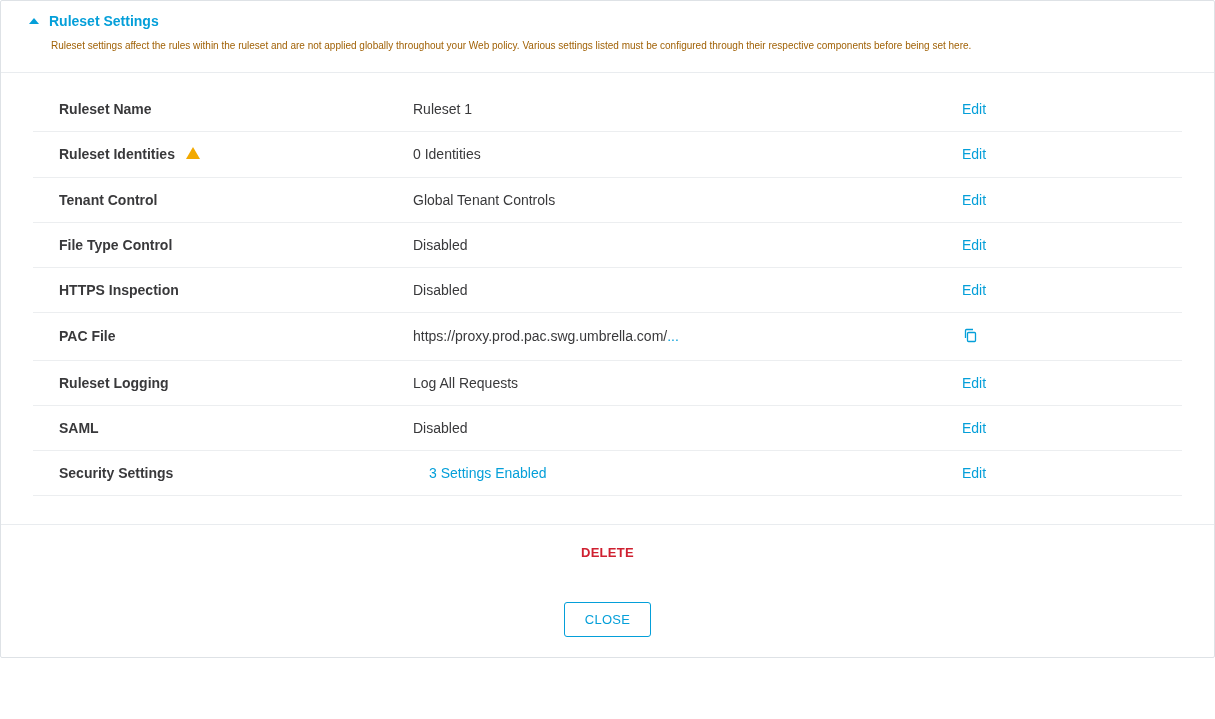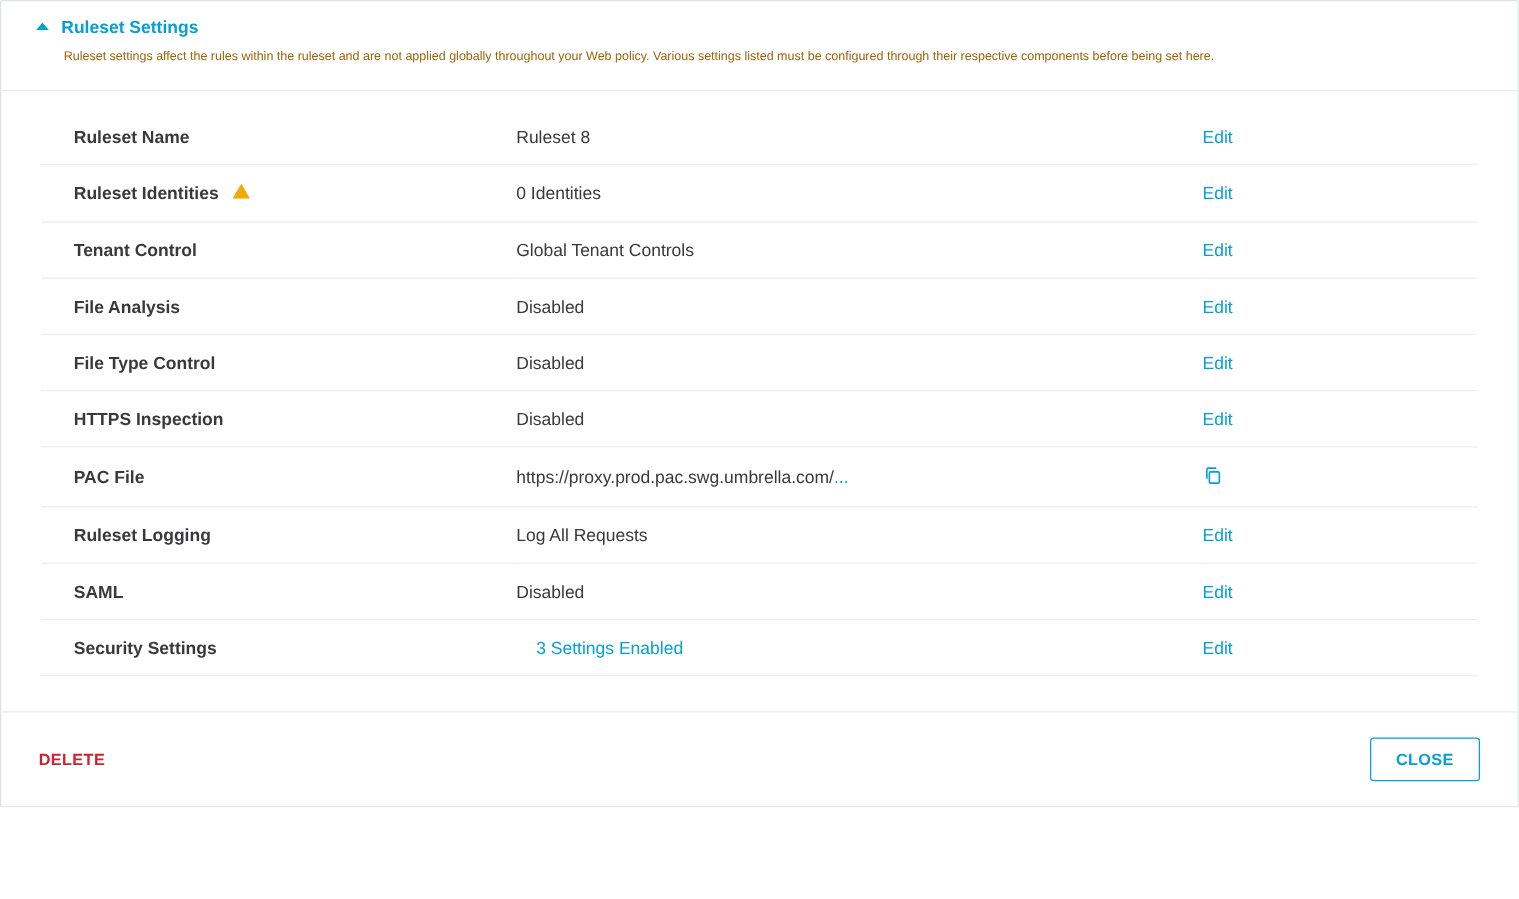--- a/index.html
+++ b/index.html
@@ -98,40 +98,42 @@
     color: #049fd9;
     cursor: pointer;
     display: inline-block;
   }
   .panel-footer {
     border-top: 1px solid #e9ecef;
     display: flex;
     justify-content: space-between;
     align-items: center;
     padding: 20px 30px 20px 30px;
+    flex-direction: column;
   }
   .delete-btn {
     color: #cf2030;
     font-weight: 700;
     font-size: 13px;
     letter-spacing: 0.3px;
     cursor: pointer;
     background: none;
     border: none;
   }
   .close-btn {
     border: 1px solid #049fd9;
     background: #fff;
     color: #049fd9;
-    font-weight: 700;
+    font-weight: 400;
     font-size: 13px;
     padding: 9px 20px;
     border-radius: 3px;
     cursor: pointer;
     letter-spacing: 0.3px;
+    margin-top: 42px;
   }
   .pac-url { white-space: nowrap; }
   .pac-ellipsis { color: #049fd9; }
 </style>
 </head>
 <body>
 
 <div class="panel">
 
   <div class="panel-header">
@@ -140,21 +142,21 @@
   </div>
 
   <div class="panel-desc">Ruleset settings affect the rules within the ruleset and are not applied globally throughout your Web policy. Various settings listed must be configured through their respective components before being set here.</div>
 
   <div class="panel-body">
     <table class="settings-table">
 
       <tbody>
           <tr>
         <th>Ruleset Name</th>
-        <td class="value">Ruleset 8</td>
+        <td class="value">Ruleset 1</td>
         <td class="action"><span class="edit-link">Edit</span></td>
       </tr>
 
       <tr>
         <th>
           <span>Ruleset Identities</span>
           <span class="warn-icon">
             <svg width="14" height="12" viewBox="0 0 14 12">
                   <polygon points="7,0 14,12 0,12" fill="#f2a900"></polygon>
                 </svg>
@@ -164,25 +166,20 @@
         <td class="action"><span class="edit-link">Edit</span></td>
       </tr>
 
 
       <tr>
         <th>Tenant Control</th>
         <td class="value">Global Tenant Controls</td>
         <td class="action"><span class="edit-link">Edit</span></td>
       </tr>
 
-      <tr>
-        <th>File Analysis</th>
-        <td class="value disabled-text">Disabled</td>
-        <td class="action"><span class="edit-link">Edit</span></td>
-      </tr>
 
       <tr>
         <th>File Type Control</th>
         <td class="value disabled-text">Disabled</td>
         <td class="action"><span class="edit-link">Edit</span></td>
       </tr>
 
       <tr>
         <th>HTTPS Inspection</th>
         <td class="value disabled-text">Disabled</td>

